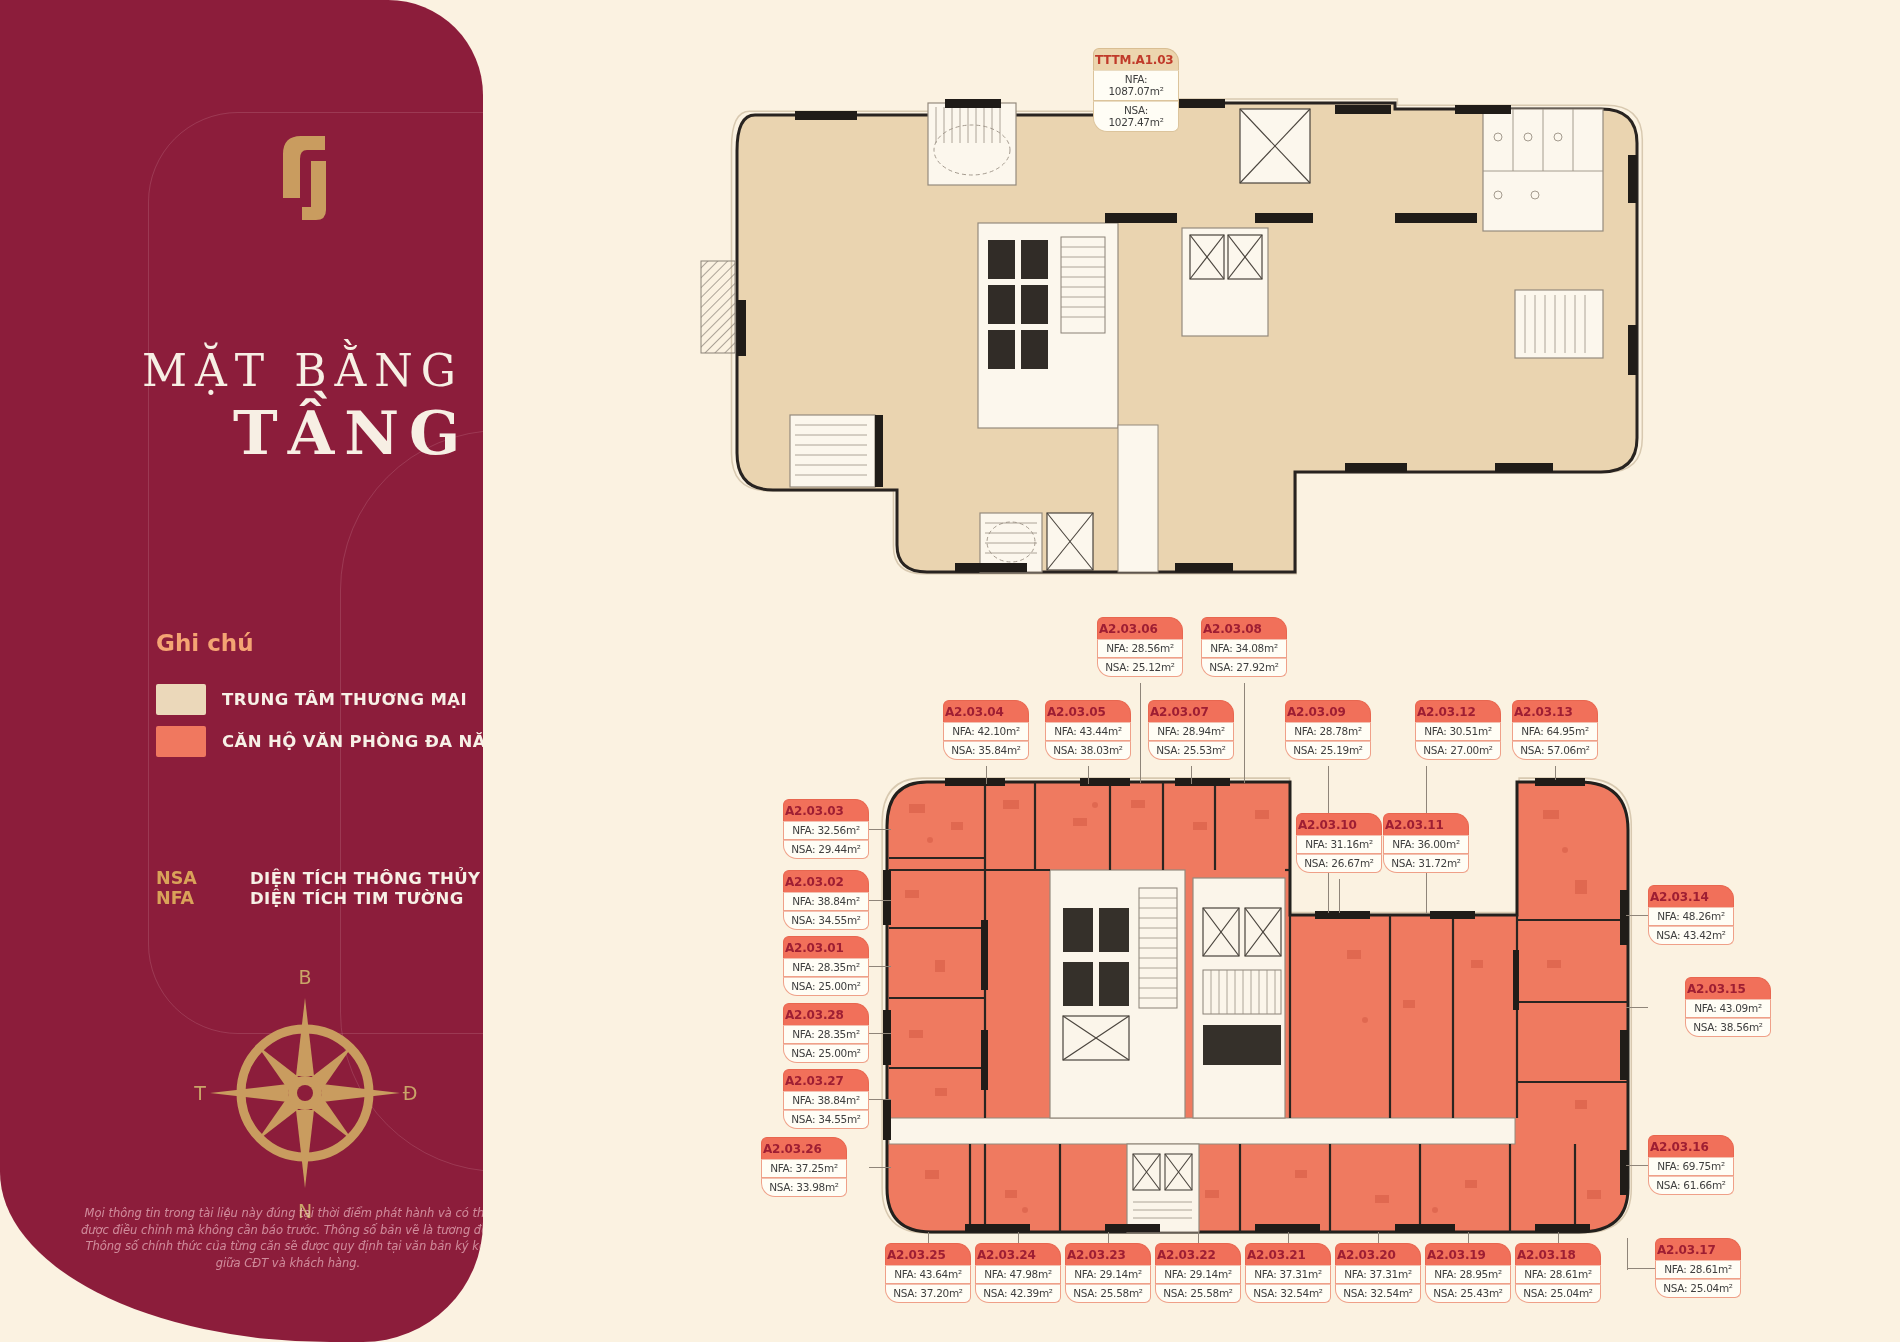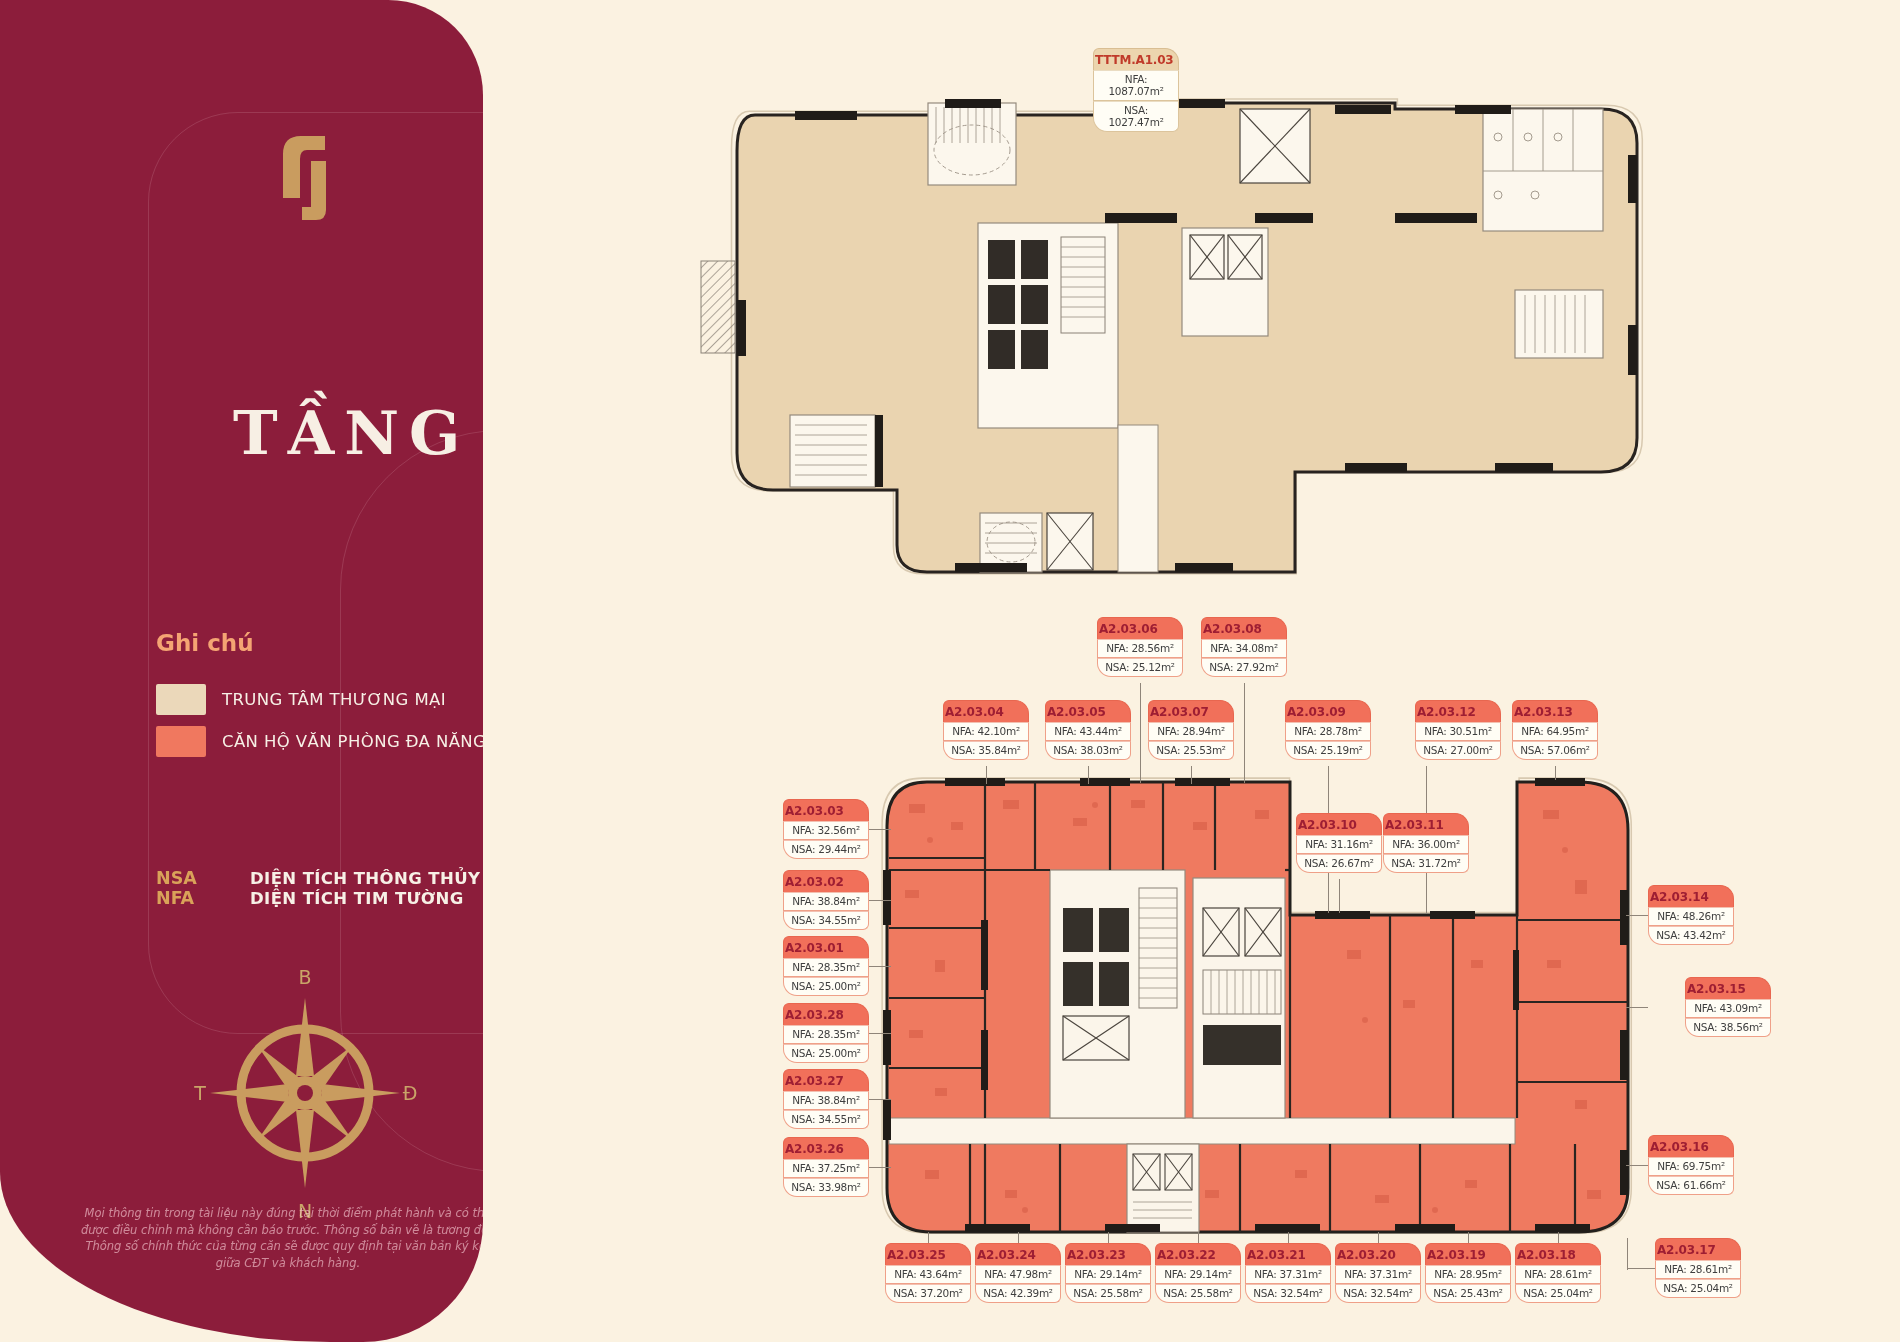--- a/index.html
+++ b/index.html
@@ -14,21 +14,21 @@
   #brand-logo{left:273px;top:128px;}
   #brand-name{left:53px;top:210px;width:500px;text-align:center;color:#F7EFE4;
               font-family:"DejaVu Serif","Liberation Serif",serif;font-size:28px;letter-spacing:6px;}
   #plan-title-1{left:53px;top:345px;width:500px;text-align:center;color:#F7EFE4;
               font-family:"DejaVu Serif","Liberation Serif",serif;font-size:44px;letter-spacing:8px;}
   #plan-title-2{left:53px;top:398px;width:500px;text-align:right;color:#F7EFE4;
               font-family:"DejaVu Serif","Liberation Serif",serif;font-size:60px;letter-spacing:10px;font-weight:bold;}
   #legend-heading{left:156px;top:630px;color:#F4A473;font-size:23px;font-weight:700;}
   .legend-row{position:absolute;left:156px;display:flex;align-items:center;gap:16px;}
   .legend-swatch{width:50px;height:31px;border-radius:2px;flex:0 0 auto;}
-  .legend-label{color:#F7F0E6;font-size:16.5px;font-weight:400;letter-spacing:.4px;white-space:nowrap;}
+  .legend-label{color:#F7F0E6;font-size:16.5px;font-weight:700;letter-spacing:.4px;white-space:nowrap;}
   .abbr-row{position:absolute;left:156px;display:flex;align-items:baseline;gap:22px;}
   .abbr-key{color:#D9A259;font-size:17.5px;font-weight:700;width:42px;}
   .abbr-label{color:#F7F0E6;font-size:16.5px;font-weight:700;letter-spacing:.4px;white-space:nowrap;margin-left:30px;}
   #disclaimer{left:78px;top:1205px;width:420px;text-align:center;color:rgba(248,205,213,.62);
               font-size:11.5px;font-style:italic;line-height:1.45;}
 
   
   .callout{position:absolute;width:86px;z-index:6;font-family:"DejaVu Sans","Liberation Sans",sans-serif;}
   .callout .hd{background:#F1705A;color:#9E1E33;font-size:12px;font-weight:700;text-align:left;
                padding:4px 1px 3px;border:1px solid #E8664F;border-bottom:none;border-radius:6px 14px 0 0;
@@ -46,20 +46,21 @@
 <body>
 
 <div id="sidebar" class="abs">
   <div class="deco" style="left:148px;top:112px;width:760px;height:920px;border-radius:90px;"></div>
   <div class="deco" style="left:340px;top:430px;width:700px;height:740px;border-radius:160px;"></div>
 
   <svg id="brand-logo" class="abs" width="62" height="96" viewBox="0 0 62 96">
     <path d="M10 70 V26 Q10 8 28 8 H52 V22 H34 Q27 22 27 31 V70 Z" fill="#C99C5F"></path>
     <path d="M38 33 H53 V82 Q53 92 43 92 H29 V79 H38 Z" fill="#C99C5F"></path>
   </svg>
+  <div id="plan-title-1" class="abs">MẶT BẰNG</div>
   <div id="plan-title-2" class="abs">TẦNG 3</div>
 
   <div id="legend-heading" class="abs">Ghi chú</div>
   <div class="legend-row" style="top:684px;">
     <div class="legend-swatch" style="background: rgb(235, 216, 186);"></div>
     <div class="legend-label">TRUNG TÂM THƯƠNG MẠI</div>
   </div>
   <div class="legend-row" style="top:726px;">
     <div class="legend-swatch" style="background: rgb(240, 120, 95);"></div>
     <div class="legend-label">CĂN HỘ VĂN PHÒNG ĐA NĂNG</div>
@@ -545,21 +546,21 @@
       <div class="rw">NFA: 47.98m²</div>
       <div class="rw">NSA: 42.39m²</div>
     </div>
     <div class="connector" style="left: 1018px; top: 1232px; width: 1px; height: 11px;"></div>
     <div class="callout" style="left: 885px; top: 1243px;">
       <div class="hd">A2.03.25</div>
       <div class="rw">NFA: 43.64m²</div>
       <div class="rw">NSA: 37.20m²</div>
     </div>
     <div class="connector" style="left: 928px; top: 1232px; width: 1px; height: 11px;"></div>
-    <div class="callout" style="left: 783px; top: 1137px;">
+    <div class="callout" style="left: 761px; top: 1137px;">
       <div class="hd">A2.03.26</div>
       <div class="rw">NFA: 37.25m²</div>
       <div class="rw">NSA: 33.98m²</div>
     </div>
     <div class="connector" style="left: 869px; top: 1167px; width: 22px; height: 1px;"></div>
     <div class="callout" style="left: 783px; top: 1069px;">
       <div class="hd">A2.03.27</div>
       <div class="rw">NFA: 38.84m²</div>
       <div class="rw">NSA: 34.55m²</div>
     </div>

